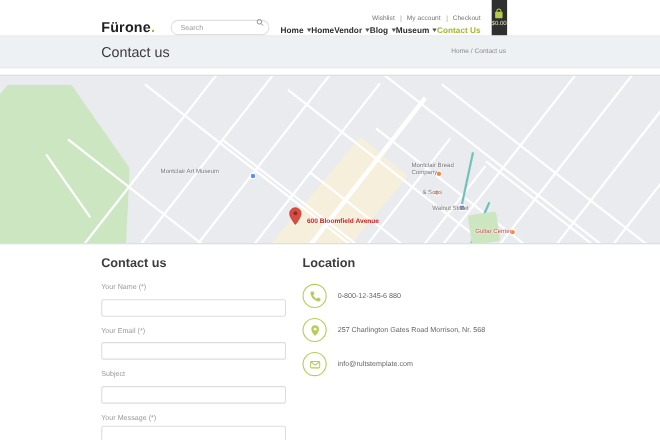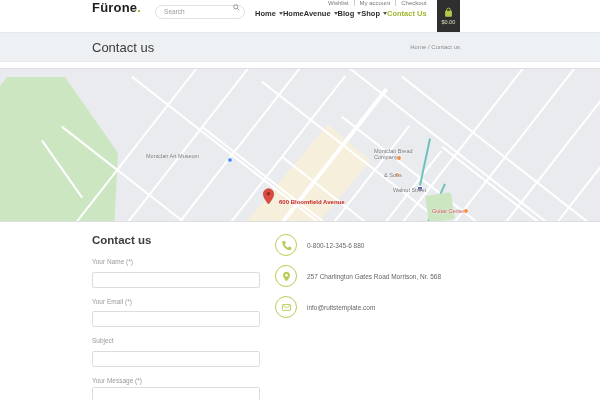--- a/index.html
+++ b/index.html
@@ -1,21 +1,21 @@
 <!DOCTYPE html>
 <html><head>
 <meta charset="utf-8">
 <style>
   * { margin:0; padding:0; box-sizing:border-box; }
   html,body { width:600px; height:400px; overflow:hidden; background:#fff;
     font-family:"Liberation Sans", sans-serif; color:#333; }
 
   
   .header { height:32px; background:#fff; position:relative; }
-  .header-inner { width:368px; margin-left:92px; height:100%; display:flex; align-items:flex-start; }
+  .header-inner { width:368px; margin-left:92px; height:100%; display:flex; align-items:flex-end; }
   .logo { font-size:13px; font-weight:800; color:#1f1f1f; letter-spacing:.2px; white-space:nowrap; }
   .logo .dot { color:#a3b72c; }
   .search-box { position:relative; margin-left:14px; }
   .search-box input { width:90px; height:14px; border:1px solid #e0e0e0; border-radius:9px;
     font-size:6.5px; padding:0 14px 0 8px; color:#555; outline:none; font-family:inherit; }
   .search-box input::placeholder { color:#9a9a9a; }
   .search-box svg { position:absolute; right:5px; top:3.5px; }
   .header-right { flex:1; display:flex; flex-direction:column; align-items:flex-end; margin-left:10px; }
   .top-links { display:flex; align-items:center; font-size:6px; color:#777; margin-bottom:3px; }
   .top-links a { color:#777; text-decoration:none; cursor:pointer; }
@@ -100,29 +100,29 @@
       </div>
       <nav class="main-nav">
         <span class="nav-item">
             <span>Home</span>
             <span class="chev"></span>
           </span>
         <span class="nav-item">
             <span>Home</span>
           </span>
         <span class="nav-item">
-            <span>Avenue</span>
+            <span>Vendor</span>
             <span class="chev"></span>
           </span>
         <span class="nav-item">
             <span>Blog</span>
             <span class="chev"></span>
           </span>
         <span class="nav-item">
-            <span>Shop</span>
+            <span>Museum</span>
             <span class="chev"></span>
           </span>
         <span class="nav-item active">
             <span>Contact Us</span>
           </span>
       </nav>
     </div>
     <div class="cart">
       <svg width="11" height="11" viewBox="0 0 12 12">
           <path d="M4 4.5 v-1.3 a2 2 0 0 1 4 0 v1.3" fill="none" stroke="#b5c94a" stroke-width="1"></path>
@@ -214,20 +214,21 @@
       <label>Subject</label>
       <input type="text" style="">
     </div>
     <div class="field">
       <label>Your Message (*)</label>
       <textarea style=""></textarea>
     </div>
   </div>
 
   <div class="loc-col">
+    <div class="section-title">Location</div>
     <div class="loc-item">
       <div class="loc-circle">
         <svg width="11" height="11" viewBox="0 0 12 12">
             <path d="M2.6 1.2 L4.4 1.2 L5.4 3.6 L4 4.8 C4.8 6.4 6 7.6 7.6 8.4 L8.8 7 L11.2 8 L11.2 9.8 C11.2 10.5 10.6 11 10 11 C5.2 10.7 1.7 7.2 1.4 2.4 C1.4 1.7 1.9 1.2 2.6 1.2 Z" fill="#b8cc55"></path>
           </svg>
       </div>
       <span class="loc-text">0-800-12-345-6 880</span>
     </div>
     <div class="loc-item">
       <div class="loc-circle">

